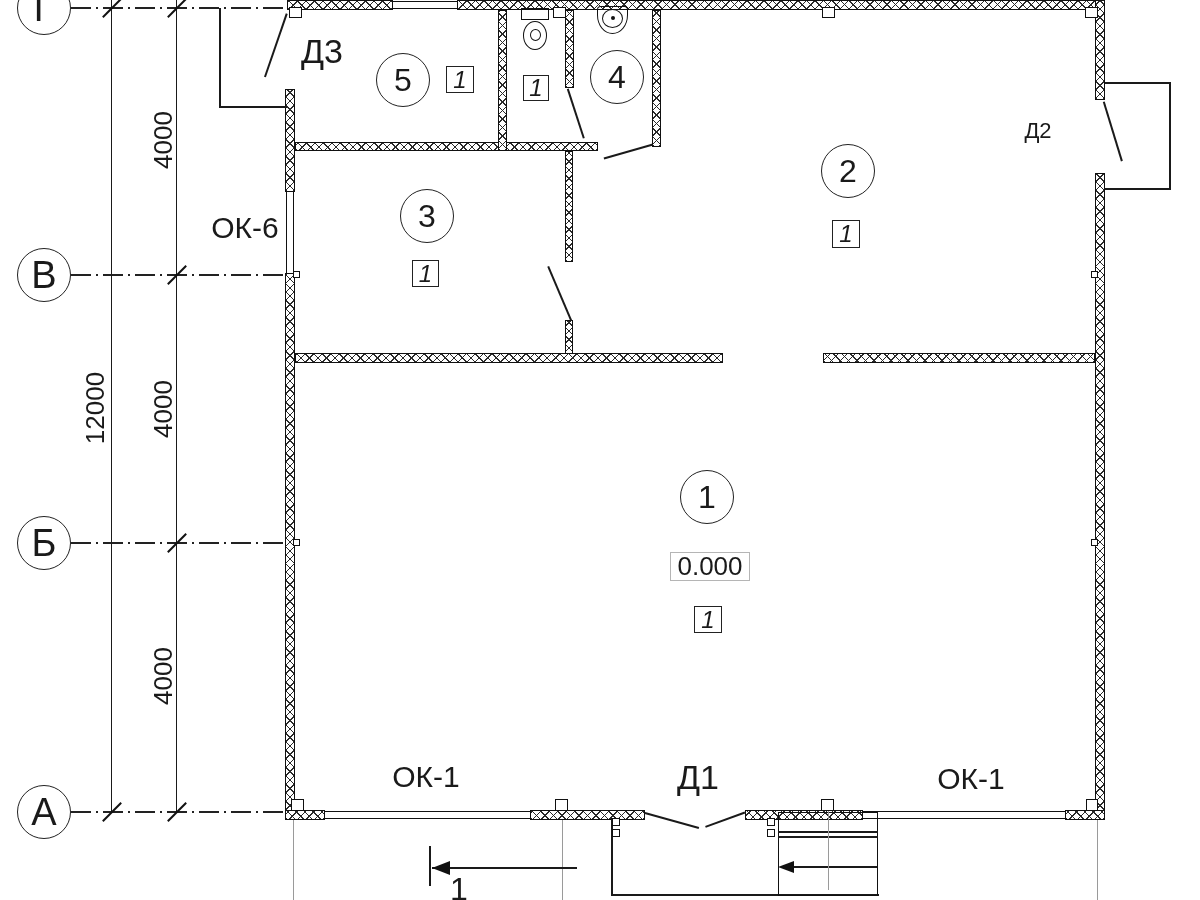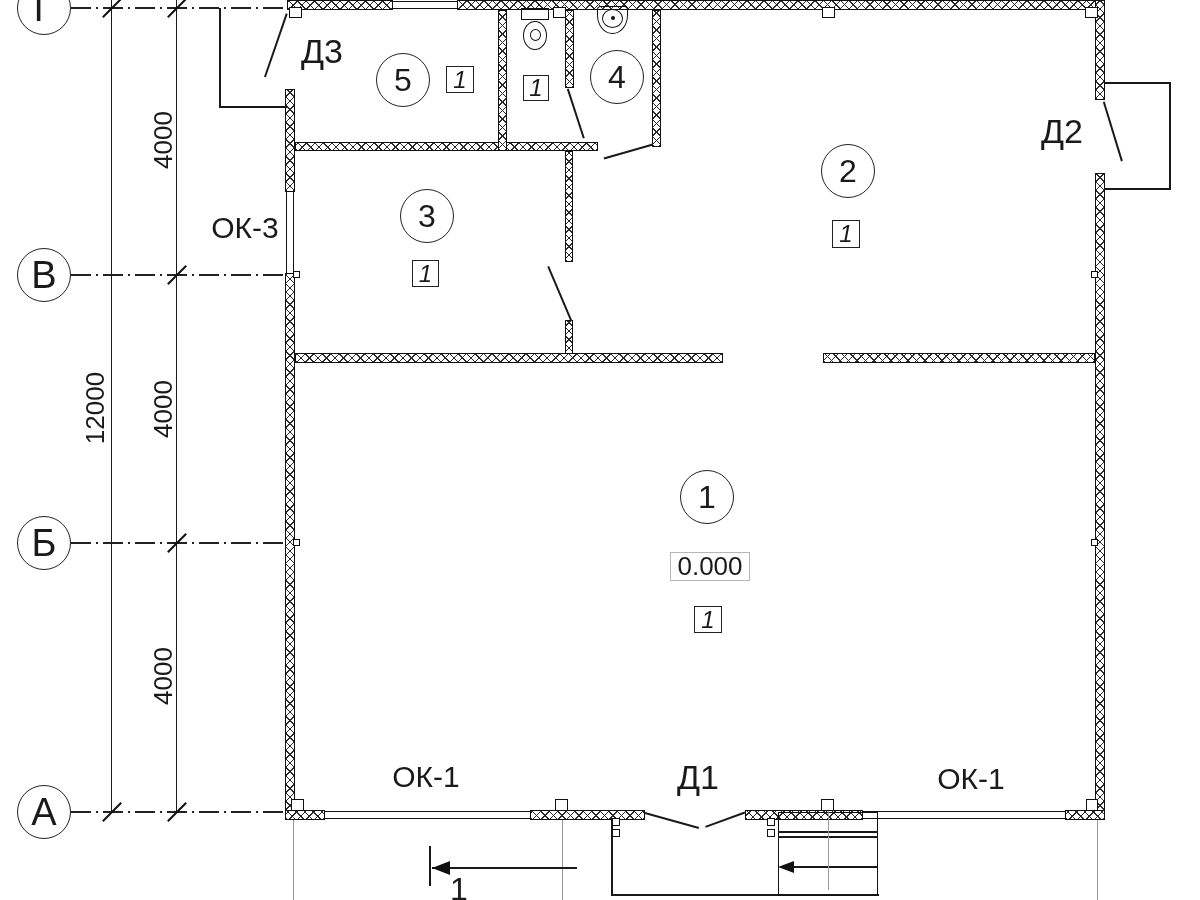--- a/index.html
+++ b/index.html
@@ -153,23 +153,23 @@
 
   <div class="abs sqm" style="left:446px;top:66px;width:28px;height:27px;">1</div>
   <div class="abs sqm" style="left:523px;top:75px;width:26px;height:26px;">1</div>
   <div class="abs sqm" style="left:412px;top:260px;width:27px;height:27px;">1</div>
   <div class="abs sqm" style="left:832px;top:220px;width:28px;height:28px;">1</div>
   <div class="abs sqm" style="left:694px;top:606px;width:28px;height:27px;">1</div>
 
   <div class="abs lbl" style="left:670px;top:552px;width:80px;height:29px;border:1px solid #b5b5b5;background:#fff;font-size:26px;">0.000</div>
 
   <div class="abs lbl" style="left:282px;top:33px;width:80px;height:36px;font-size:34px;">Д3</div>
-  <div class="abs lbl" style="left:1022px;top:113px;width:80px;height:36px;font-size:34px;">Д2</div>
+  <div class="abs lbl" style="left:998px;top:113px;width:80px;height:36px;font-size:22px;">Д2</div>
   <div class="abs lbl" style="left:658px;top:759px;width:80px;height:36px;font-size:34px;">Д1</div>
-  <div class="abs lbl" style="left:205px;top:211px;width:80px;height:34px;font-size:30px;">ОК-3</div>
+  <div class="abs lbl" style="left:205px;top:211px;width:80px;height:34px;font-size:30px;">ОК-6</div>
   <div class="abs lbl" style="left:386px;top:760px;width:80px;height:34px;font-size:30px;">ОК-1</div>
   <div class="abs lbl" style="left:931px;top:762px;width:80px;height:34px;font-size:30px;">ОК-1</div>
 
   <div class="abs ln" style="left:429px;top:846px;width:2px;height:40px;"></div>
   <div class="abs ln" style="left:432px;top:867px;width:145px;height:2px;"></div>
   <div class="abs" style="left:432px;top:861px;width:0;height:0;border-right:18px solid #111;border-top:7px solid transparent;border-bottom:7px solid transparent;"></div>
   <div class="abs lbl" style="left:444px;top:872px;width:30px;height:34px;font-size:32px;">1</div>
 
 </div>
 

